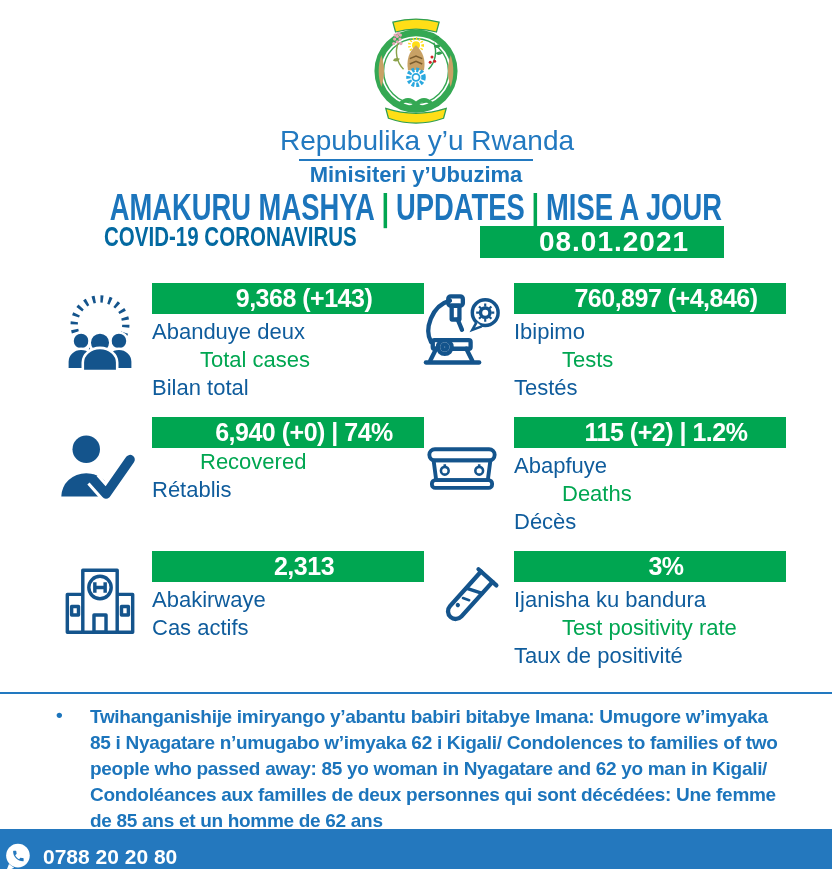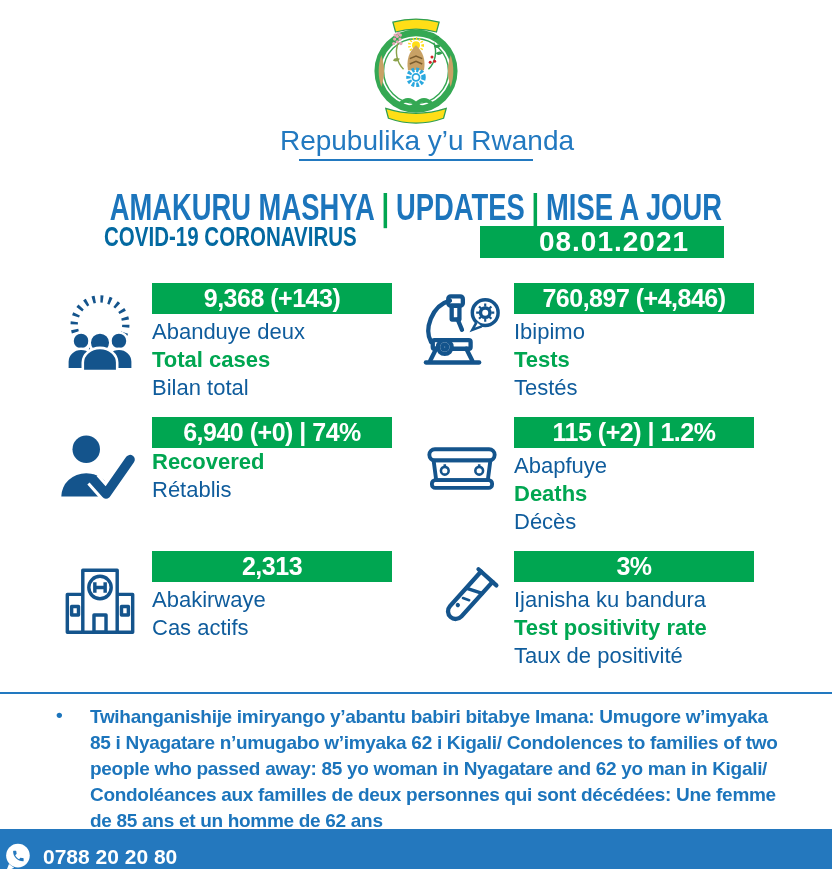--- a/index.html
+++ b/index.html
@@ -20,23 +20,23 @@
   .title2{position:absolute;top:222px;left:104px;font-size:27px;font-weight:800;color:#0369a1;white-space:nowrap;}
   .datebox{position:absolute;top:226px;left:480px;width:220px;height:32px;background:#00A651;color:#fff;
            font-size:28px;font-weight:800;display:flex;align-items:center;justify-content:center;letter-spacing:1px;padding-left:24px;}
 
   
   .stats{position:absolute;top:283px;left:56px;width:724px;display:grid;grid-template-columns:362px 362px;}
   .stat{height:134px;display:flex;}
   .stat-icon{width:88px;height:100px;flex:none;display:flex;align-items:flex-start;justify-content:center;padding-top:6px;box-sizing:border-box;}
   .stat-body{margin-left:8px;}
   .pill{width:240px;height:31px;background:#00A651;color:#fff;font-size:25px;font-weight:bold;
-        display:flex;align-items:center;justify-content:center;letter-spacing:-0.5px;}
+        display:flex;align-items:center;justify-content:center;letter-spacing:-0.5px;padding-left:32px;}
   .lab-rw,.lab-fr{color:#0F5C9C;font-size:22px;line-height:28px;}
-  .lab-en{color:#00A651;font-weight:bold;font-size:22px;line-height:28px;}
+  .lab-en{color:#00A651;font-weight:normal;font-size:22px;line-height:28px;margin-left:48px;}
   .lab-rw{margin-top:4px;}
 
   
   .divider{position:absolute;top:692px;left:0;width:832px;height:2px;background:#2279C0;}
   .note{position:absolute;top:704px;left:56px;width:724px;display:flex;color:#1C75BC;}
   .bullet{width:34px;font-size:19px;font-weight:bold;}
   .note-text{width:690px;font-size:19px;font-weight:bold;line-height:26px;letter-spacing:-0.3px;}
 
   
   .footer{position:absolute;top:829px;left:0;width:832px;height:40px;background:#2478BE;
@@ -80,20 +80,21 @@
     <path d="M70 33 C78 40 81 50 79 61 L61 61 C59 50 62 40 70 33 Z" fill="#C8A165"></path>
     <path d="M63 48 l7 -3 7 3 M63 54 l7 -3 7 3" stroke="#7A5C2E" stroke-width="1.6" fill="none"></path>
     <circle cx="70" cy="69" r="8.5" fill="#fff" stroke="#29A8DF" stroke-width="5" stroke-dasharray="3 2"></circle>
     <circle cx="70" cy="69" r="4" fill="#fff" stroke="#29A8DF" stroke-width="2"></circle>
     <path d="M52 99 q9 -9 18 0 q-9 9 -18 0 M70 99 q9 -9 18 0 q-9 9 -18 0" stroke="#35A853" stroke-width="4.5" fill="none"></path>
     <path d="M36 104 Q70 115 104 104 L101 115 Q70 126 39 115 Z" fill="#FFDE17" stroke="#2F9E4E" stroke-width="1.4"></path>
   </svg>
 
   <div class="country">Repubulika y’u Rwanda</div>
   <div class="hr1"></div>
+  <div class="ministry">Minisiteri y’Ubuzima</div>
 
   <div class="title1">
     <span class="condense">
       <span>AMAKURU MASHYA</span><span class="sep">|</span><span>UPDATES</span><span class="sep">|</span><span>MISE A JOUR</span>
     </span>
   </div>
   <div class="title2">
     <span class="condense">COVID-19 CORONAVIRUS</span>
   </div>
   <div class="datebox">08.01.2021</div>

